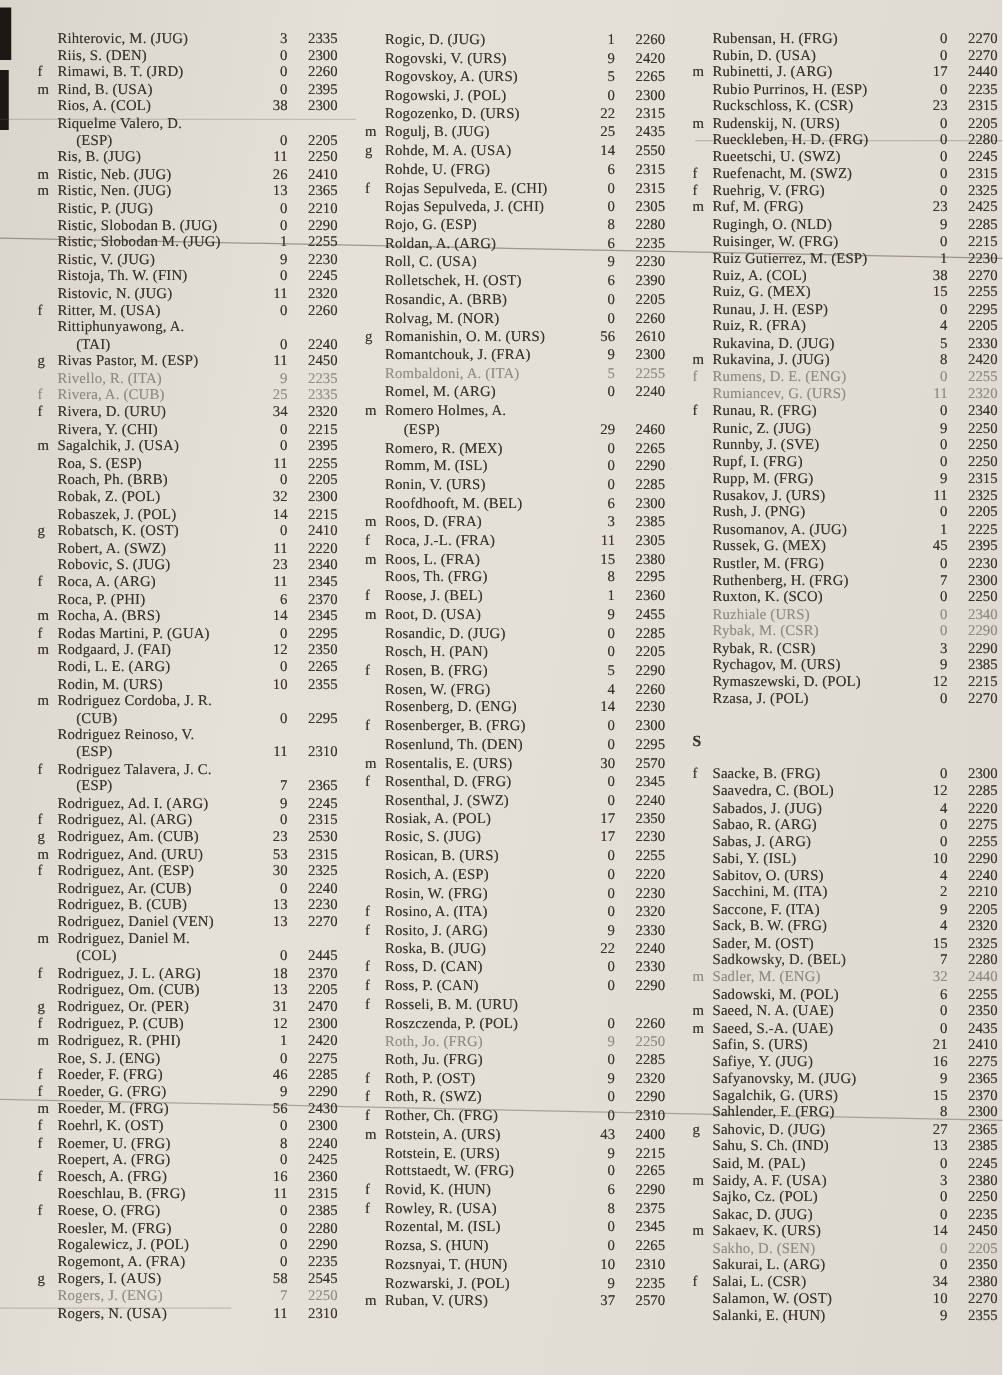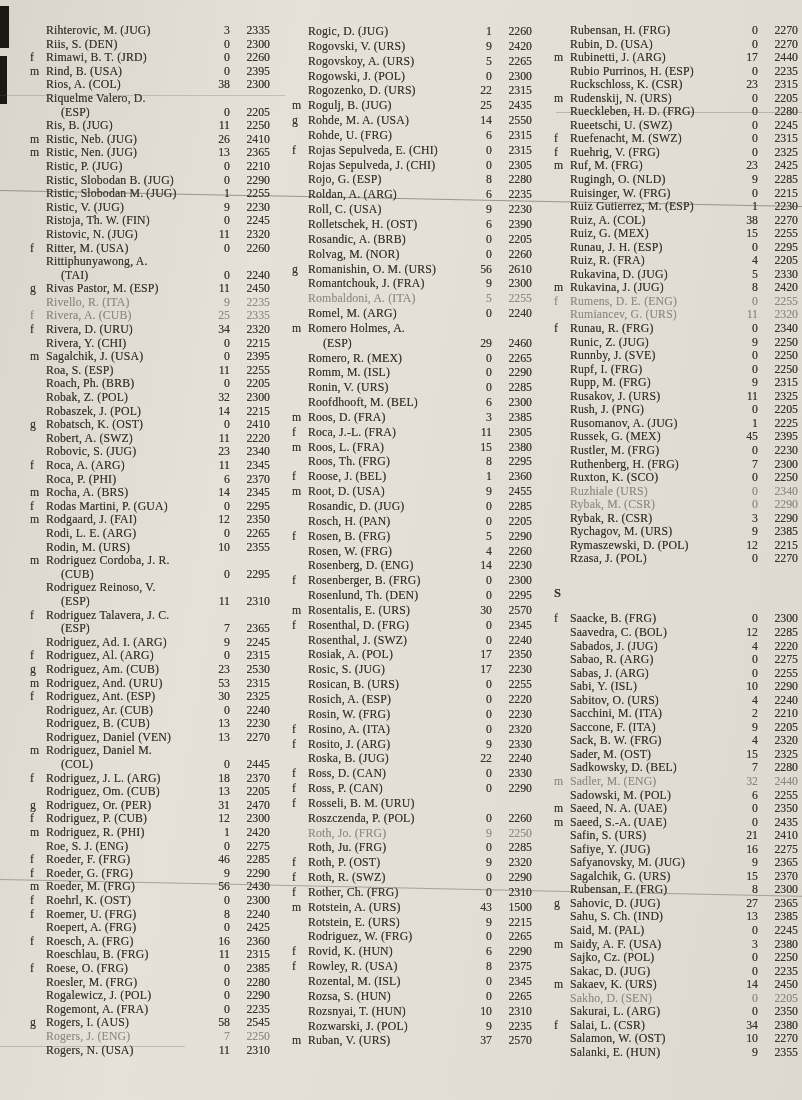--- a/index.html
+++ b/index.html
@@ -872,31 +872,31 @@
         <div class="row">
           <span class="pre">f</span>
           <span class="nm">Rother, Ch. (FRG)</span>
           <span class="g">0</span>
           <span class="r">2310</span>
         </div>
         <div class="row">
           <span class="pre">m</span>
           <span class="nm">Rotstein, A. (URS)</span>
           <span class="g">43</span>
-          <span class="r">1500</span>
+          <span class="r">2400</span>
         </div>
         <div class="row">
           <span class="pre"></span>
           <span class="nm">Rotstein, E. (URS)</span>
           <span class="g">9</span>
           <span class="r">2215</span>
         </div>
         <div class="row">
           <span class="pre"></span>
-          <span class="nm">Rodriguez, W. (FRG)</span>
+          <span class="nm">Rottstaedt, W. (FRG)</span>
           <span class="g">0</span>
           <span class="r">2265</span>
         </div>
         <div class="row">
           <span class="pre">f</span>
           <span class="nm">Rovid, K. (HUN)</span>
           <span class="g">6</span>
           <span class="r">2290</span>
         </div>
         <div class="row">
@@ -1293,21 +1293,21 @@
           <span class="r">2365</span>
         </div>
         <div class="row">
           <span class="pre"></span>
           <span class="nm">Sagalchik, G. (URS)</span>
           <span class="g">15</span>
           <span class="r">2370</span>
         </div>
         <div class="row">
           <span class="pre"></span>
-          <span class="nm">Rubensan, F. (FRG)</span>
+          <span class="nm">Sahlender, F. (FRG)</span>
           <span class="g">8</span>
           <span class="r">2300</span>
         </div>
         <div class="row">
           <span class="pre">g</span>
           <span class="nm">Sahovic, D. (JUG)</span>
           <span class="g">27</span>
           <span class="r">2365</span>
         </div>
         <div class="row">

